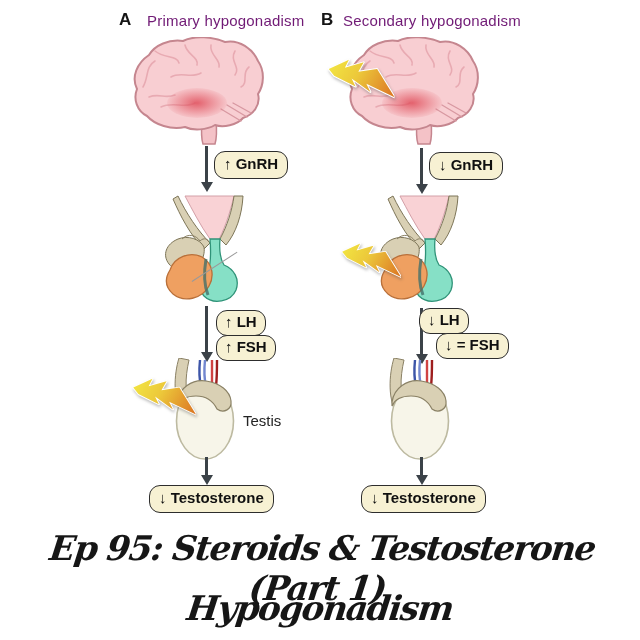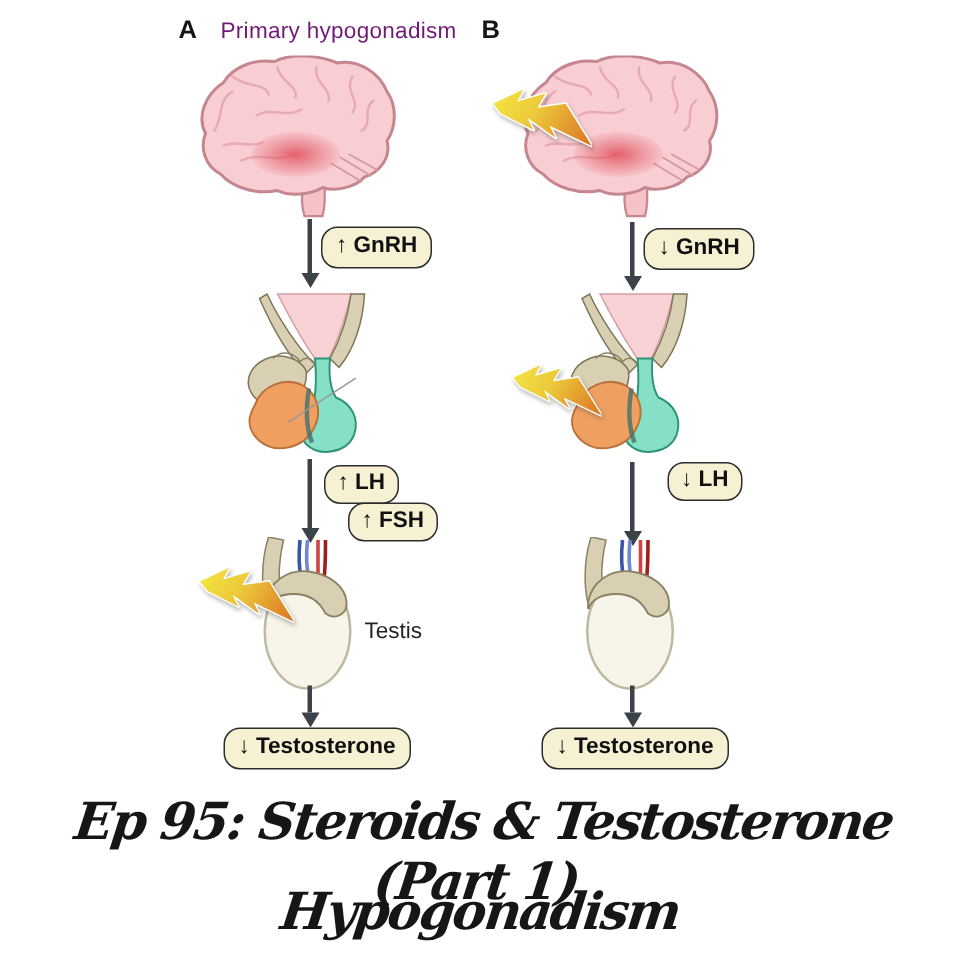--- a/index.html
+++ b/index.html
@@ -91,20 +91,21 @@
 
       <symbol id="sym-bolt" viewBox="0 0 100 70">
         <polygon points="2,18 32,4 26,16 54,8 46,22 74,18 100,60 58,40 64,52 36,32 42,44 10,28" fill="url(#gBolt)" stroke="#ffffff" stroke-width="3" stroke-linejoin="round" paint-order="stroke"></polygon>
       </symbol>
     </defs>
   </svg>
 
   <span class="abs hdr-letter" style="left:119px;top:10px">A</span>
   <span class="abs hdr-title" style="left:147px;top:12px">Primary hypogonadism</span>
   <span class="abs hdr-letter" style="left:321px;top:10px">B</span>
+  <span class="abs hdr-title" style="left:343px;top:12px">Secondary hypogonadism</span>
 
   <svg class="icon" style="left:125px;top:37px" width="140" height="112" viewBox="0 0 140 112">
       <use href="#sym-brain"></use>
     </svg>
   <svg class="icon" style="left:340px;top:37px" width="140" height="112" viewBox="0 0 140 112">
       <use href="#sym-brain"></use>
     </svg>
   <svg class="icon bolt" style="left:327px;top:57px" width="68" height="47" viewBox="0 0 100 70">
       <use href="#sym-bolt"></use>
     </svg>
@@ -123,22 +124,23 @@
     </svg>
   <svg class="icon bolt" style="left:341px;top:241px" width="60" height="42" viewBox="0 0 100 70">
       <use href="#sym-bolt"></use>
     </svg>
 
   <div class="leader" style="left:192px;top:281px;width:54px;transform:rotate(-33deg)"></div>
 
   <div class="arrow" style="left:205px;top:306px;height:46px"></div>
   <div class="arrow" style="left:420px;top:308px;height:46px"></div>
   <div class="pill small" style="left:216px;top:310px">↑ LH</div>
-  <div class="pill small" style="left:232px;top:335px">↑ FSH</div>
-  <div class="pill small" style="left:445px;top:308px">↓ LH</div>
+  <div class="pill small" style="left:216px;top:335px">↑ FSH</div>
+  <div class="pill small" style="left:419px;top:308px">↓ LH</div>
+  <div class="pill small" style="left:436px;top:333px">↓ = FSH</div>
 
   <svg class="icon" style="left:148px;top:358px" width="92" height="104" viewBox="0 0 92 104">
       <use href="#sym-testis"></use>
     </svg>
   <svg class="icon" style="left:363px;top:358px" width="92" height="104" viewBox="0 0 92 104">
       <use href="#sym-testis"></use>
     </svg>
   <svg class="icon bolt" style="left:132px;top:376px" width="64" height="45" viewBox="0 0 100 70">
       <use href="#sym-bolt"></use>
     </svg>

